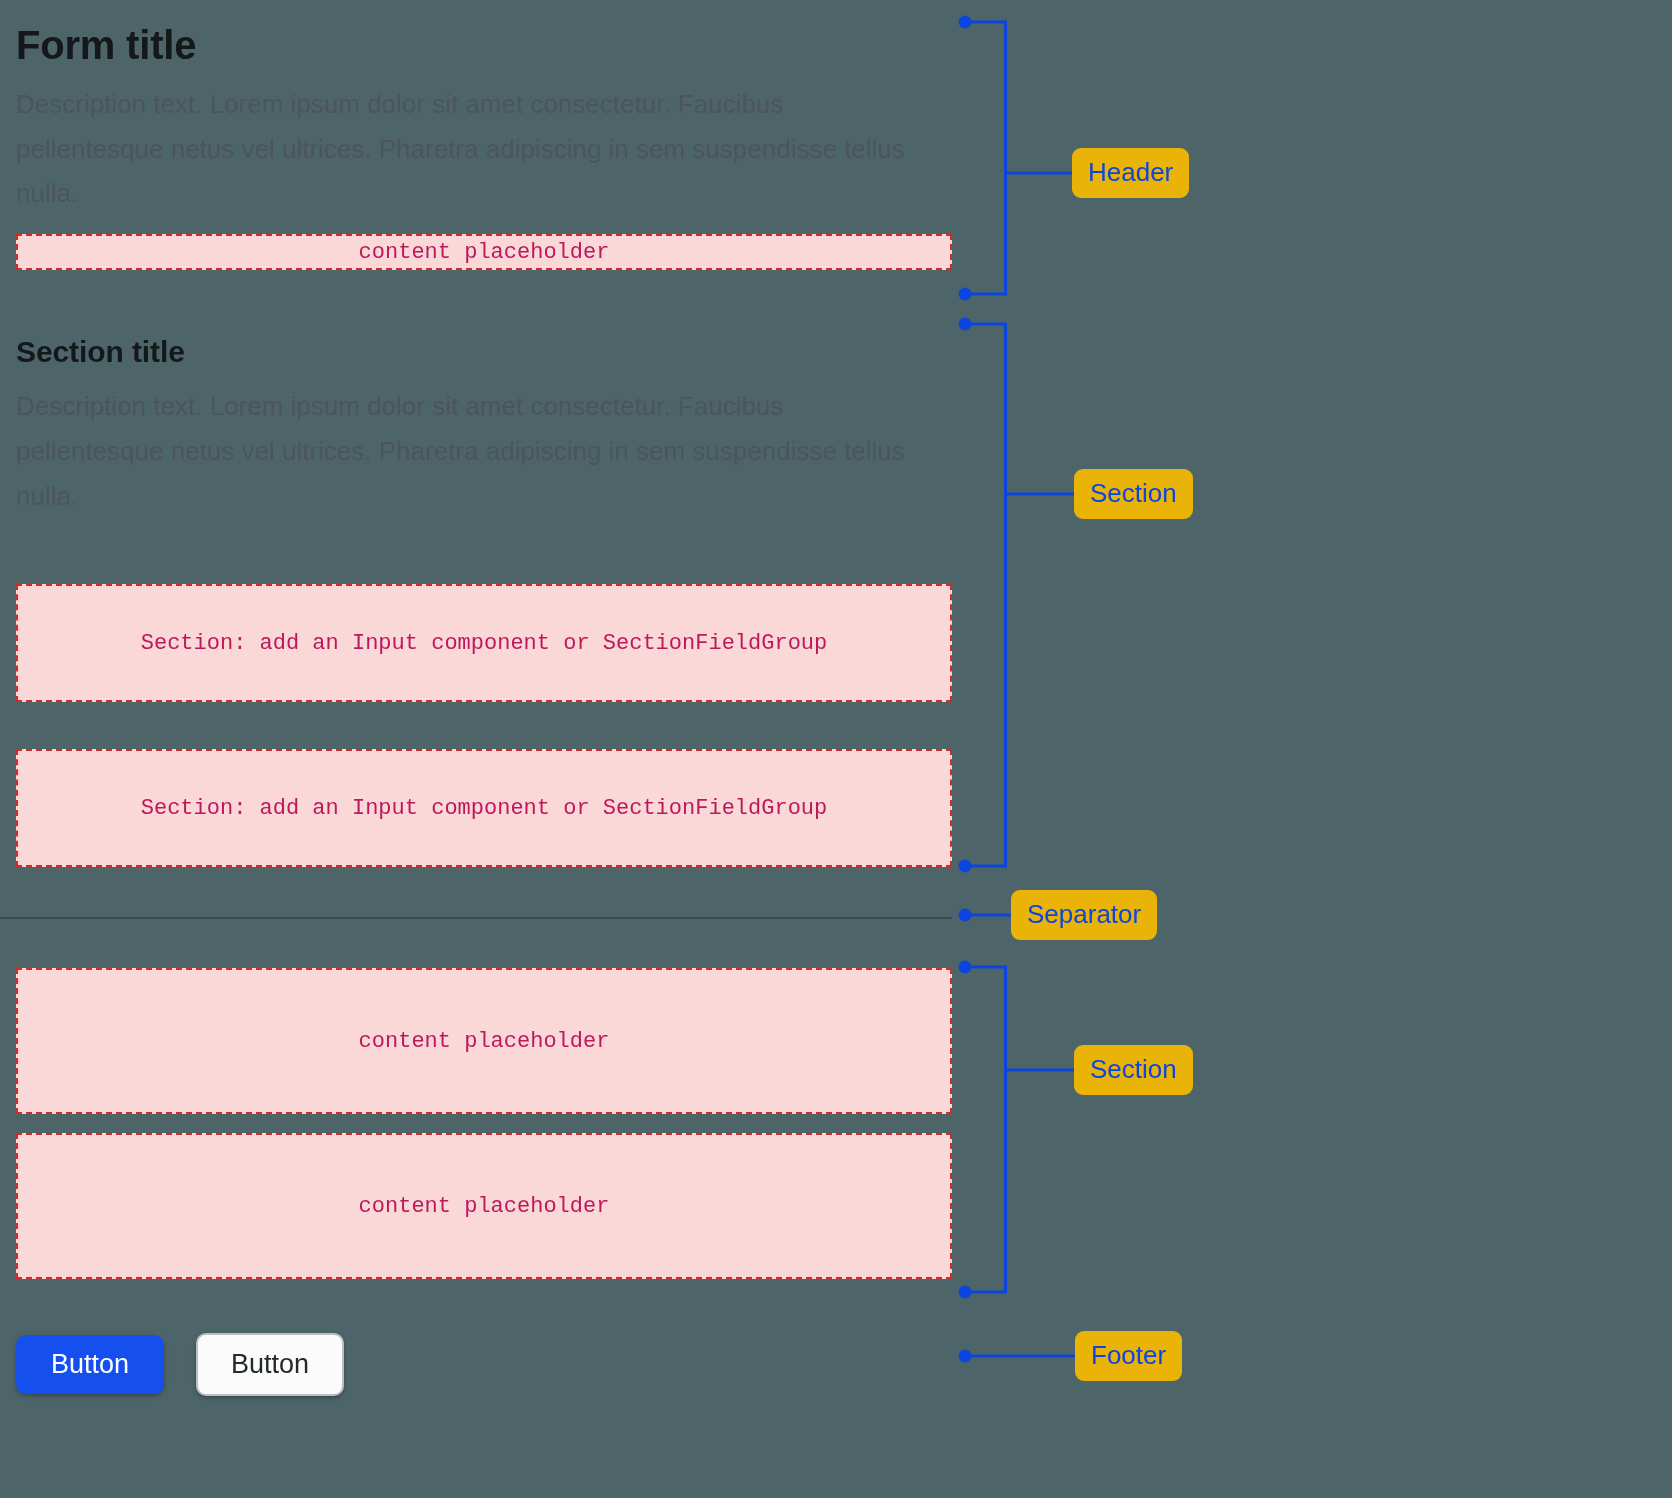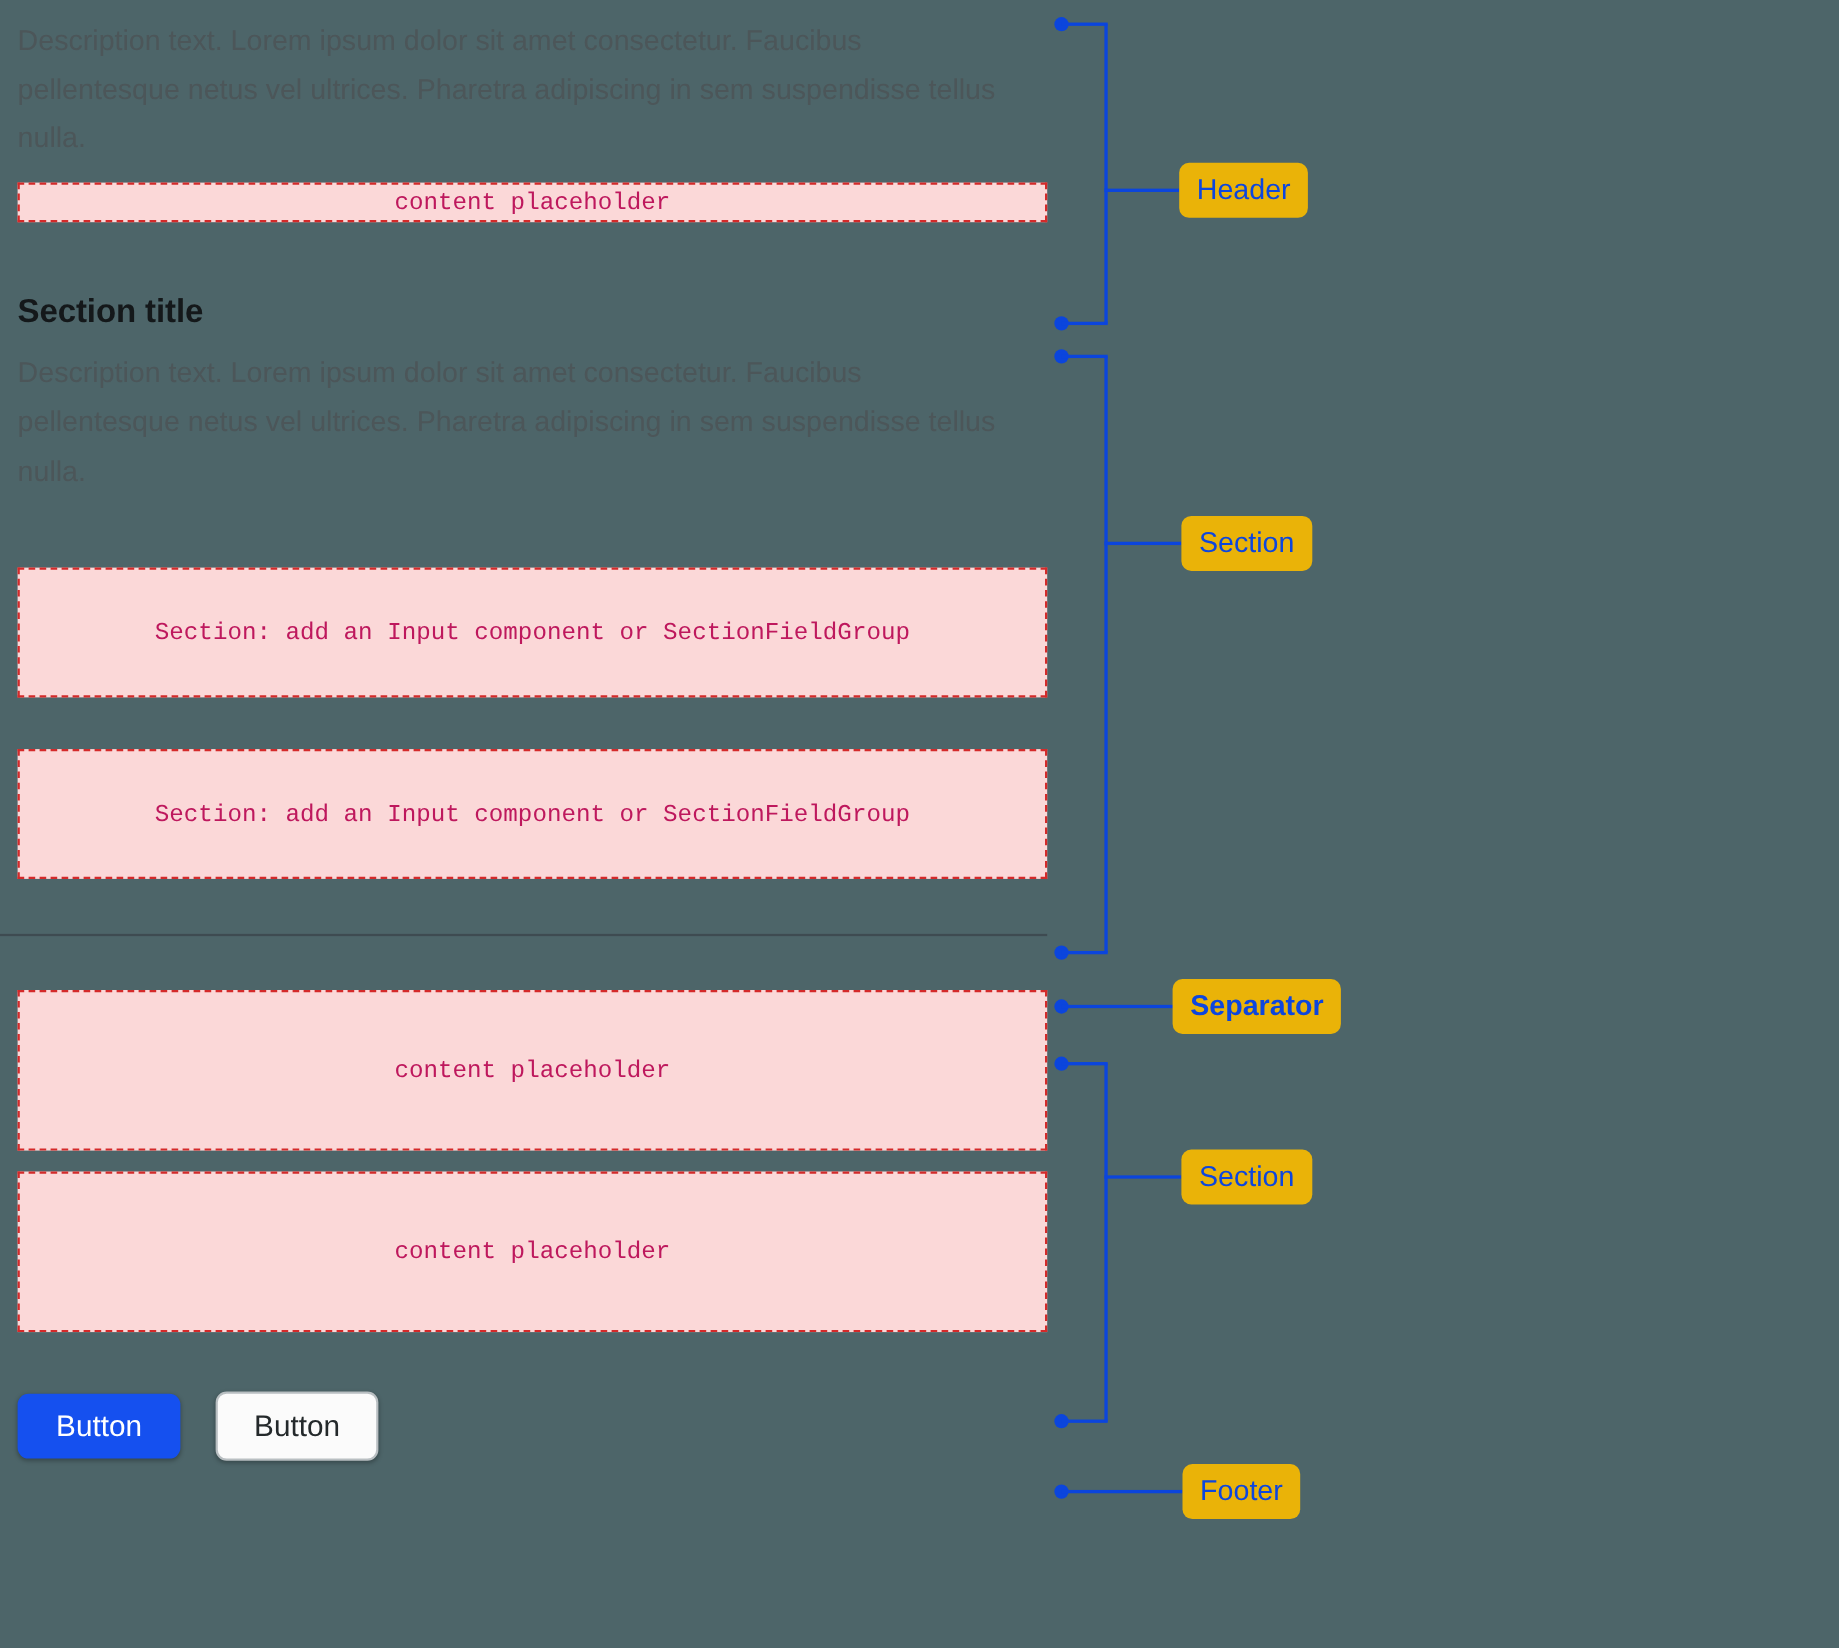--- a/index.html
+++ b/index.html
@@ -95,20 +95,21 @@
   }
 </style>
 </head>
 <body>
 
 <div id="root">
 
   <div class="form-col">
 
     <div>
+      <h1 class="form-title">Form title</h1>
       <p class="desc">Description text. Lorem ipsum dolor sit amet consectetur. Faucibus pellentesque netus vel ultrices. Pharetra adipiscing in sem suspendisse tellus nulla.</p>
       <div class="ph ph-thin" style="margin-top:18px;width:936px;">
         <span>content placeholder</span>
       </div>
     </div>
 
     <div style="margin-top:64px;">
       <h2 class="section-title">Section title</h2>
       <p class="desc">Description text. Lorem ipsum dolor sit amet consectetur. Faucibus pellentesque netus vel ultrices. Pharetra adipiscing in sem suspendisse tellus nulla.</p>
 
@@ -151,21 +152,21 @@
     <div class="dot" style="left:965px;top:324px;"></div>
     <div class="dot" style="left:965px;top:866px;"></div>
     <div class="hline" style="left:965px;top:324px;width:42px;"></div>
     <div class="hline" style="left:965px;top:866px;width:42px;"></div>
     <div class="vline" style="left:1004px;top:324px;height:542px;"></div>
     <div class="hline" style="left:1004px;top:494px;width:70px;"></div>
     <div class="pill" style="left:1074px;top:494px;">Section</div>
 
     <div class="dot" style="left:965px;top:915px;"></div>
     <div class="hline" style="left:965px;top:915px;width:108px;"></div>
-    <div class="pill" style="left:1066px;top:915px;font-weight:bold;">Separator</div>
+    <div class="pill" style="left:1011px;top:915px;">Separator</div>
 
     <div class="dot" style="left:965px;top:967px;"></div>
     <div class="dot" style="left:965px;top:1292px;"></div>
     <div class="hline" style="left:965px;top:967px;width:42px;"></div>
     <div class="hline" style="left:965px;top:1292px;width:42px;"></div>
     <div class="vline" style="left:1004px;top:967px;height:325px;"></div>
     <div class="hline" style="left:1004px;top:1070px;width:70px;"></div>
     <div class="pill" style="left:1074px;top:1070px;">Section</div>
 
     <div class="dot" style="left:965px;top:1356px;"></div>

